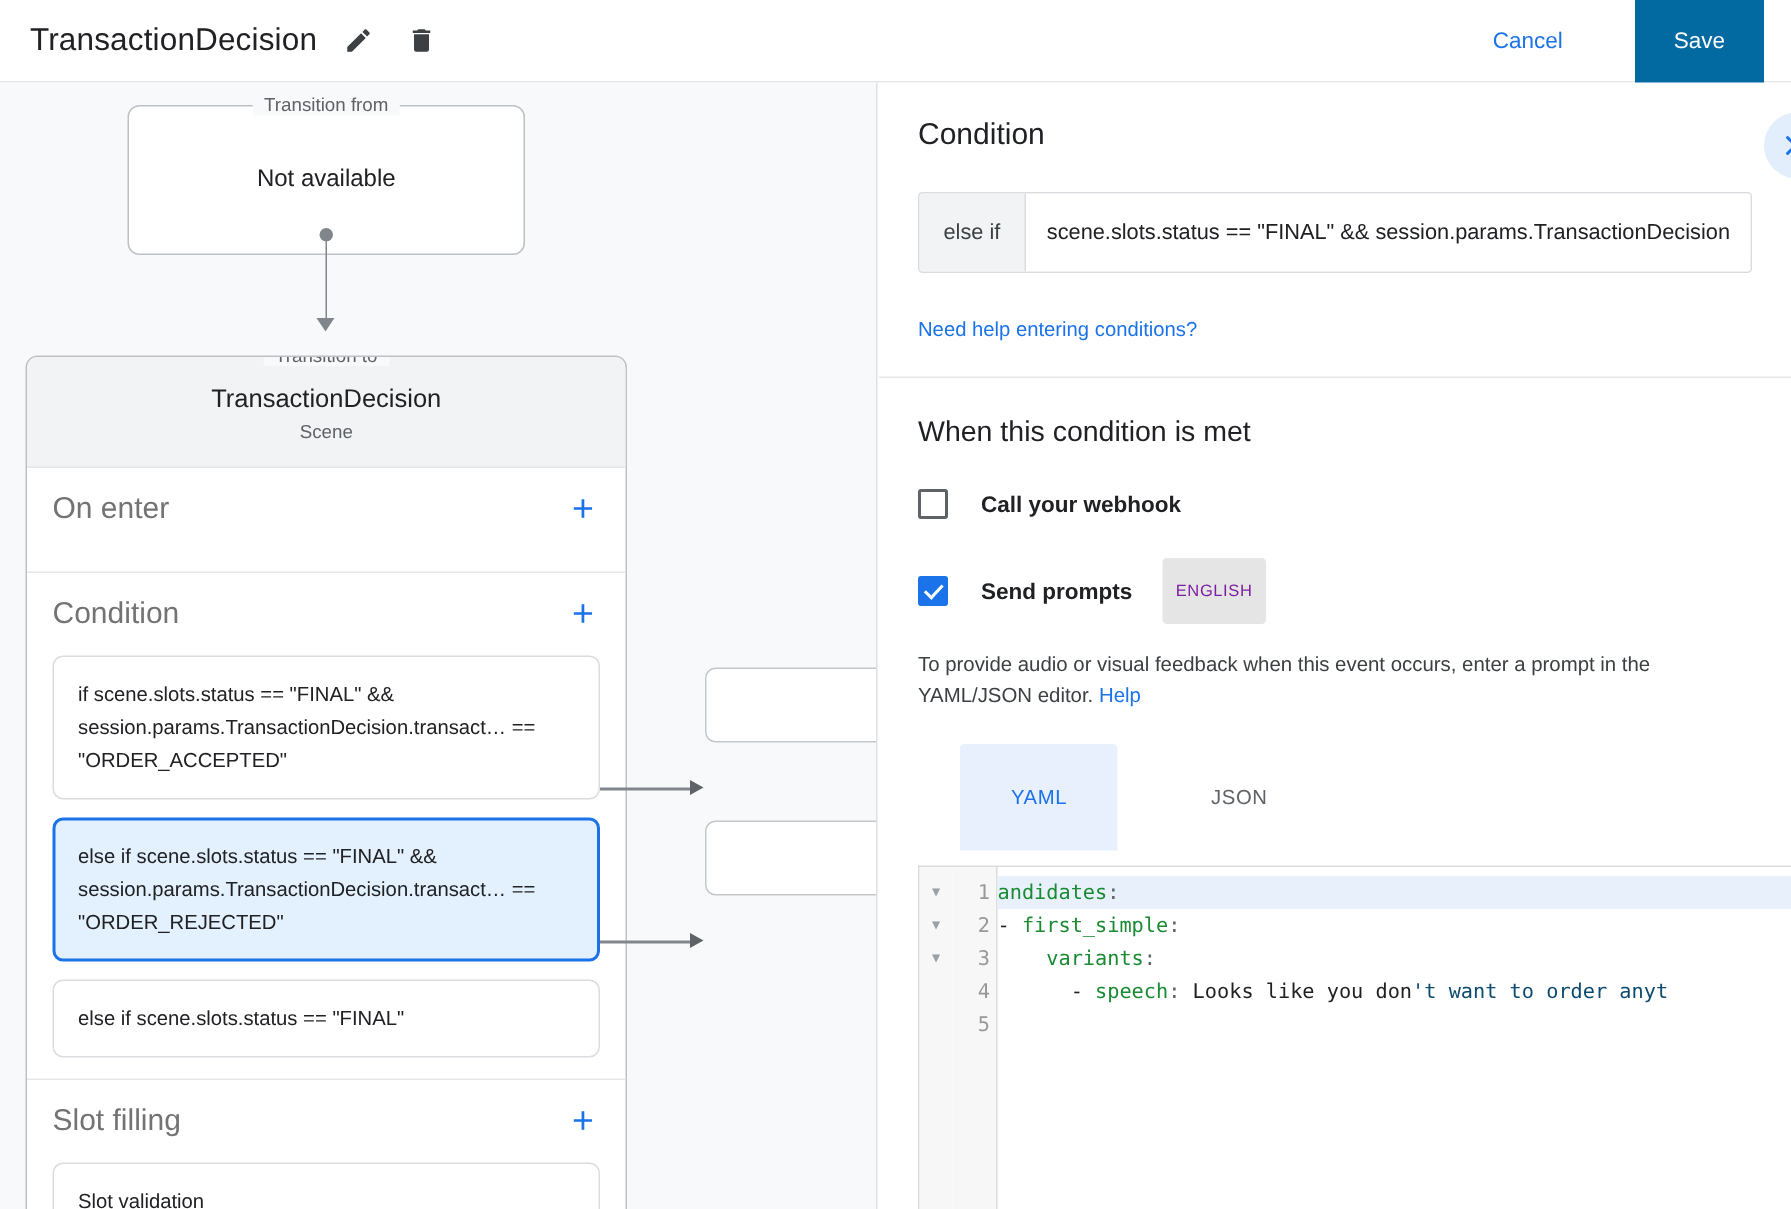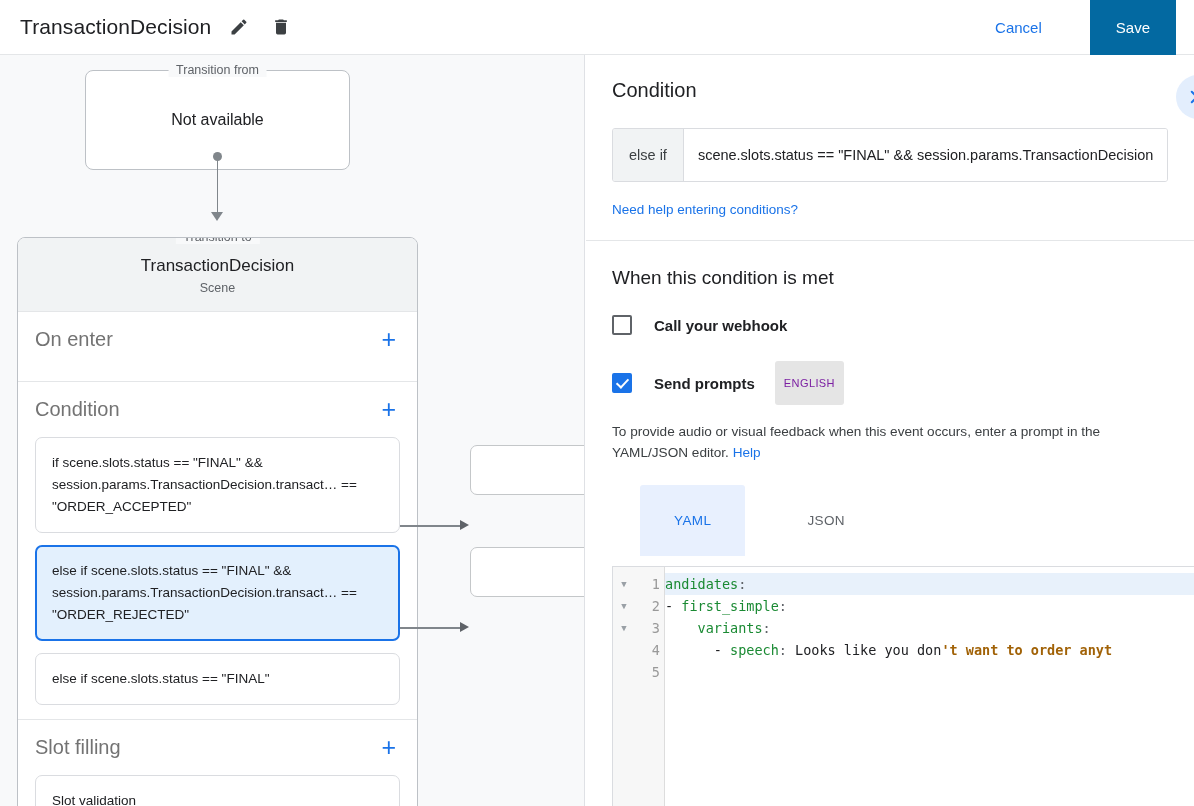--- a/index.html
+++ b/index.html
@@ -213,21 +213,21 @@
     flex: 1;
     border: none; outline: none;
     font-family: inherit;
     font-size: 14.5px;
     color: #202124;
     padding: 0 14px;
     background: #fff;
   }
   .helplink {
     display: inline-block;
-    margin-top: 20px;
+    margin-top: 30px;
     font-size: 13.5px;
     color: #1a73e8;
     text-decoration: none;
     cursor: pointer;
   }
 
   .detail-sec-2 { padding: 26px 26px 0; }
   .detail-h2 { font-size: 19px; color: #202124; font-weight: 400; }
 
   .check-row {
@@ -335,21 +335,21 @@
     position: relative;
     overflow: hidden;
   }
   .code-line {
     height: 22px; line-height: 22px;
     white-space: pre;
     padding-left: 0px;
   }
   .code-line.hl { background: #e8f1fb; }
   .k  { color: #1a8a33; }
-  .s  { color: #a16207; font-weight: bold; }
+  .s  { color: #0c4a6e; }
   .t  { color: #202124; }
   .p  { color: #5f6368; }
 </style>
 </head>
 <body>
 
 <div class="topbar">
   <div class="topbar-title">TransactionDecision</div>
 
   <div class="icon-btn topbar-edit" title="Edit">

